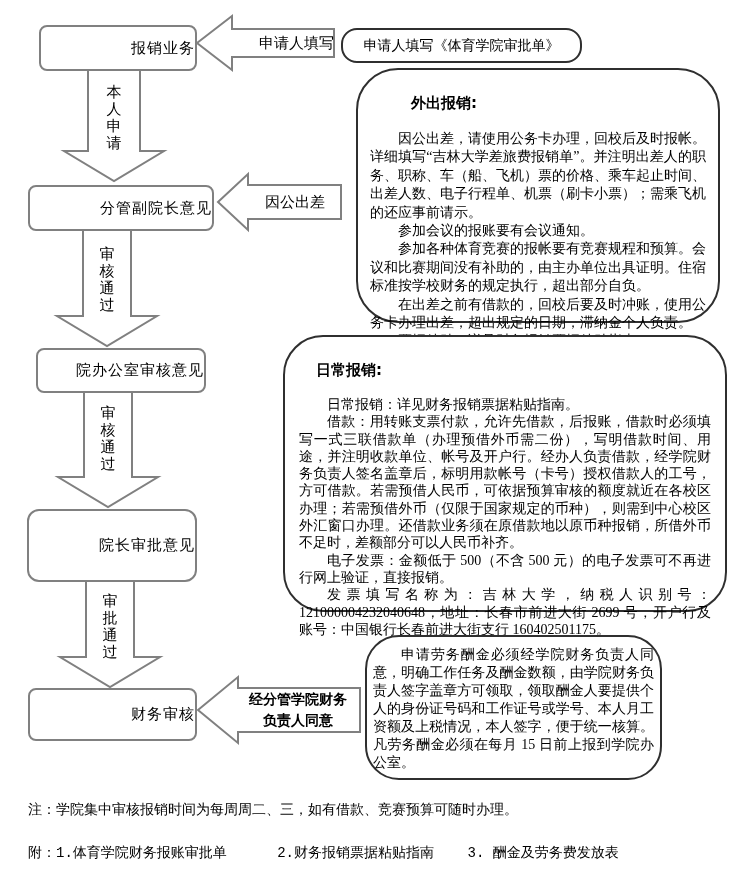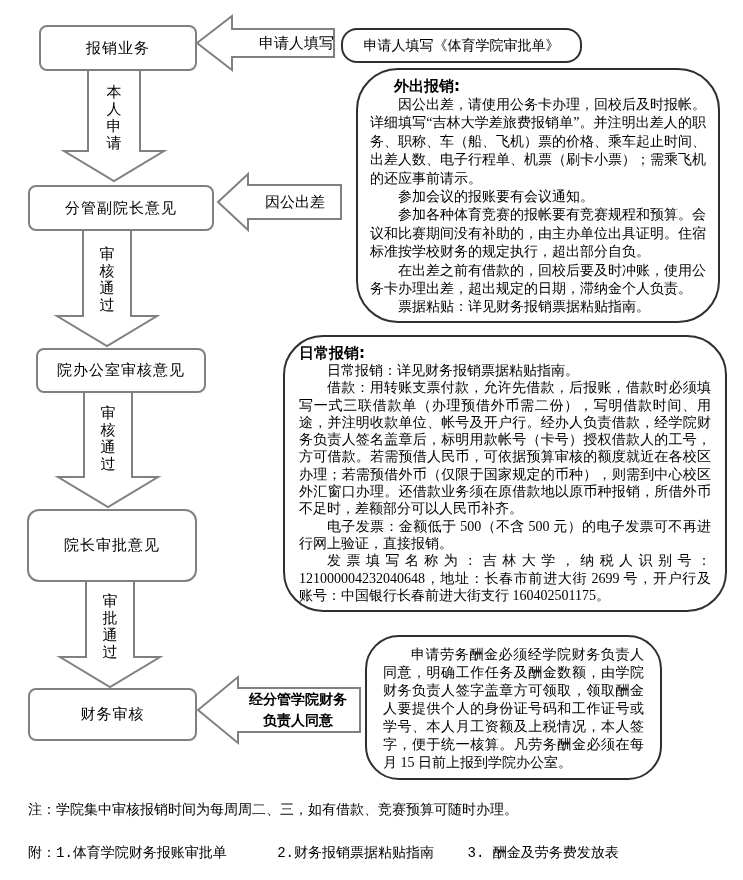--- a/index.html
+++ b/index.html
@@ -1,38 +1,38 @@
 <!DOCTYPE html>
 <html><head>
 <meta charset="utf-8">
 <style>
   html,body{margin:0;padding:0;background:#fff;}
   #page{position:relative;width:743px;height:880px;background:#ffffff;
         font-family:"DejaVu Sans",sans-serif;color:#000;overflow:hidden;}
   svg.overlay{position:absolute;left:0;top:0;z-index:1;}
   .flow-node{position:absolute;z-index:2;background:#fff;border:2px solid #808080;
-             border-radius:8px;display:flex;align-items:center;justify-content:center;
+             border-radius:8px;display:flex;align-items:center;justify-content:flex-end;
              font-size:15px;letter-spacing:1px;}
   .form-node{position:absolute;z-index:2;background:#fff;border:2px solid #2f2f2f;
              border-radius:16px;display:flex;align-items:center;justify-content:center;
              font-size:14px;}
   .info-box{position:absolute;z-index:2;background:#fff;border:2px solid #2f2f2f;
             box-sizing:border-box;}
-  .info-box .bx-title{font-weight:bold;font-size:15px;margin:0;}
+  .info-box .bx-title{font-weight:bold;font-size:15px;margin:17px;}
   .info-box p{margin:0;font-size:14px;text-align:justify;text-indent:2em;font-family:Liberation Serif, serif;}
   #travel-box{left:356px;top:68px;width:364px;height:255px;border-radius:42px;
               padding:7px 12px 6px 12px;}
   #travel-box p{line-height:18.4px;}
   #travel-box .bx-title{text-indent:1.6em;line-height:19px;}
   #daily-box{left:283px;top:335px;width:444px;height:277px;border-radius:40px;
              padding:7px 14px 16px 14px;}
   #daily-box p{line-height:17.3px;}
   #daily-box .bx-title{line-height:18px;}
   #labor-box{left:365px;top:635px;width:297px;height:145px;border-radius:34px;
-             padding:9px 16px;}
+             padding:9px 6px;}
   #labor-box p{line-height:18px;}
   .v-label{position:absolute;z-index:3;width:18px;font-size:15px;line-height:17px;
            text-align:center;word-break:break-all;}
   .h-label{position:absolute;z-index:3;font-size:15px;text-align:center;}
   .h-label.small{font-size:14px;line-height:21px;font-weight:bold;}
   .note-line{position:absolute;z-index:2;font-size:14px;white-space:pre;font-family:Liberation Mono, monospace;}
 </style>
 </head>
 <body>
 

